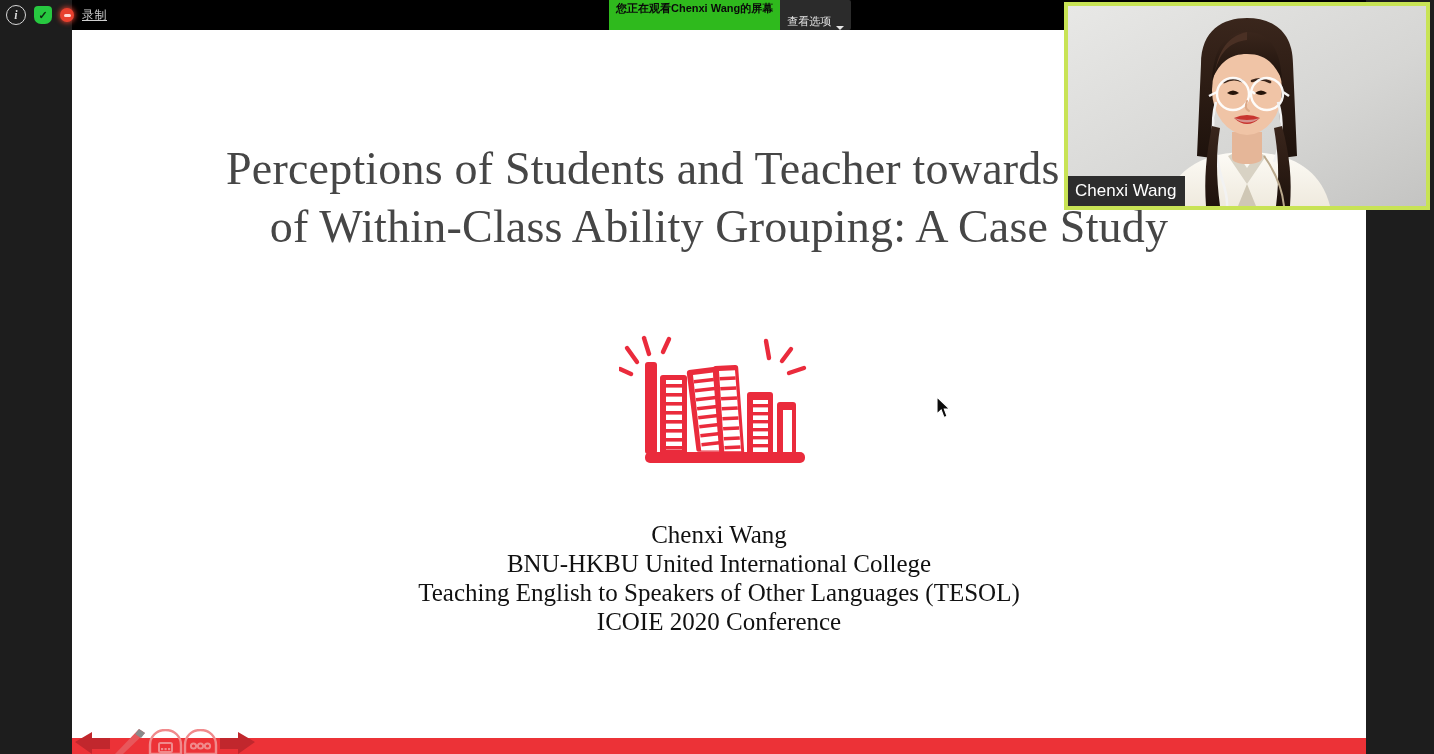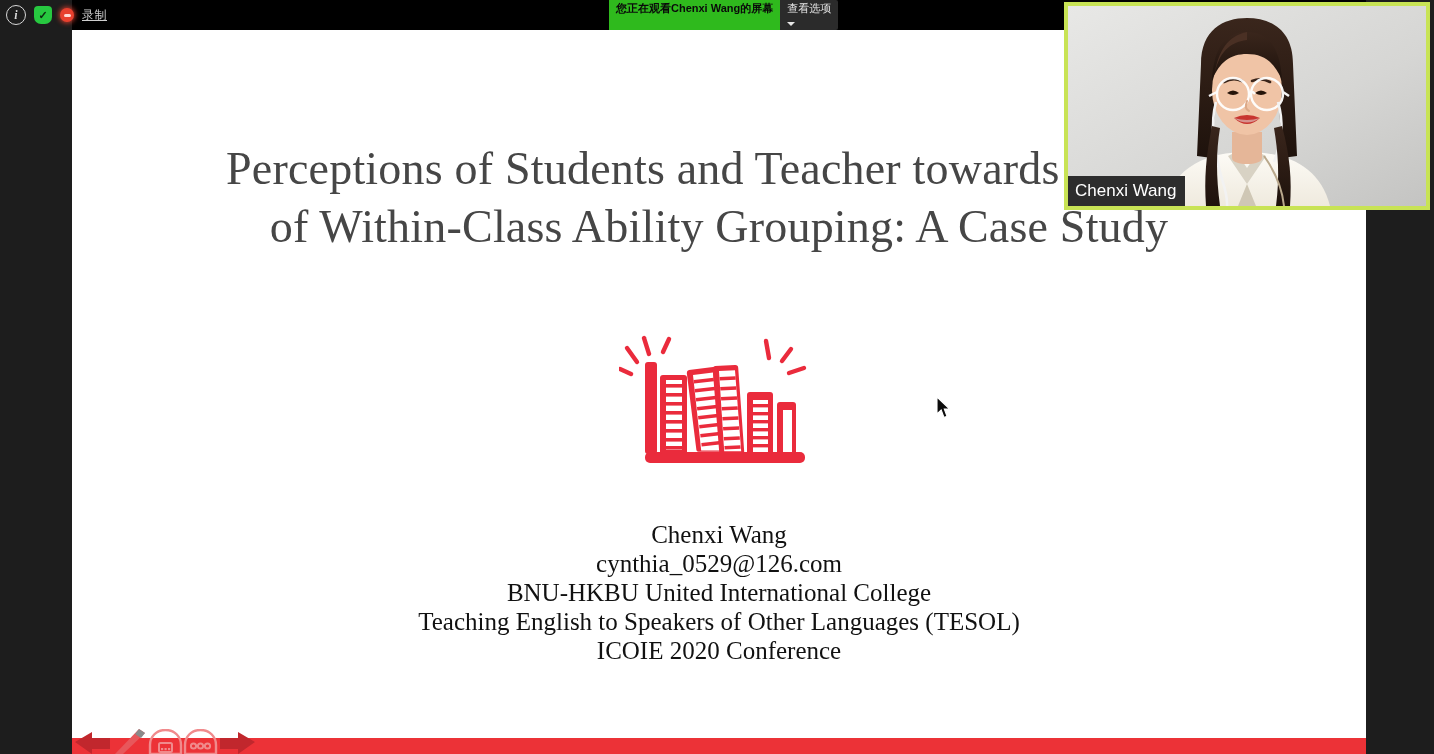--- a/index.html
+++ b/index.html
@@ -23,22 +23,22 @@
              border-radius:4px 4px 7px 7px;}
   .st-rec{background:#e8402e;box-shadow:0 0 5px 1px rgba(232,64,46,.85);width:14px;height:14px;}
   .st-rec-inner{width:7px;height:3px;background:#ffd9d4;border-radius:2px;}
   .st-label{color:#cfcfcf;font-size:12px;letter-spacing:.5px;text-decoration:underline;}
 
   
   .view-banner-wrap{position:absolute;left:609px;top:0;height:30px;display:flex;align-items:stretch;z-index:45;}
   .view-banner{background:#2fba1d;color:#0a0a0a;font-size:11px;line-height:17px;
                padding:0 7px;white-space:nowrap;font-weight:600;}
   .view-options{background:#2b2b2b;color:#e6e6e6;font-size:11px;line-height:17px;
-                padding:0 7px;white-space:nowrap;display:flex;align-items:flex-start;gap:5px;
-                border-radius:0 2px 2px 0;flex-direction:column;}
+                padding:0 7px;white-space:nowrap;display:flex;align-items:flex-end;gap:5px;
+                border-radius:0 2px 2px 0;}
   .chev{display:inline-block;width:0;height:0;border-left:4px solid transparent;
         border-right:4px solid transparent;border-top:4px solid #e6e6e6;}
 
   
   .slide{position:absolute;left:72px;top:30px;width:1294px;height:708px;background:#fff;overflow:hidden;}
 
   .slide-title{position:absolute;left:0;top:110px;width:1294px;text-align:center;
                font-family:"Liberation Serif",serif;color:#464646;
                font-size:46px;line-height:58px;letter-spacing:.2px;padding:0 40px;
                box-sizing:border-box;}
@@ -169,21 +169,20 @@
           </g>
 
           <path d="M161 72 h13 a3 3 0 0 1 3 3 v47 a2 2 0 0 1 -2 2 h-15 a2 2 0 0 1 -2 -2 v-47 a3 3 0 0 1 3 -3 z" fill="#ea2b3c"></path>
           <path d="M164 80 h9 v42 h-9 z" fill="#fff"></path>
         </g>
       </svg>
     </div>
 
     <div class="authorblock">
       <div>Chenxi Wang</div>
-      <div>cynthia_0529@126.com</div>
       <div>BNU-HKBU United International College</div>
       <div>Teaching English to Speakers of Other Languages (TESOL)</div>
       <div>ICOIE 2020 Conference</div>
     </div>
   </div>
 
   <div class="ppt-bar"></div>
   <div class="ppt-tools">
     <div>
       <svg width="40" height="25" viewBox="0 0 40 25">

